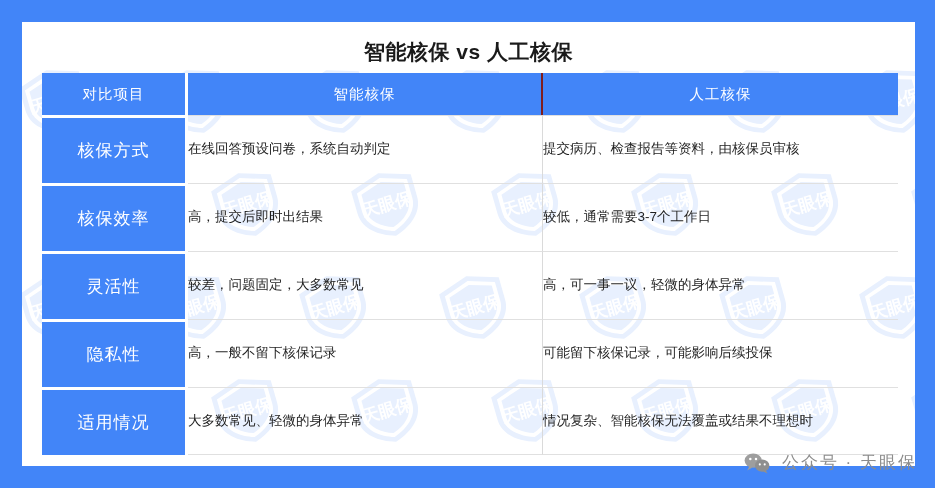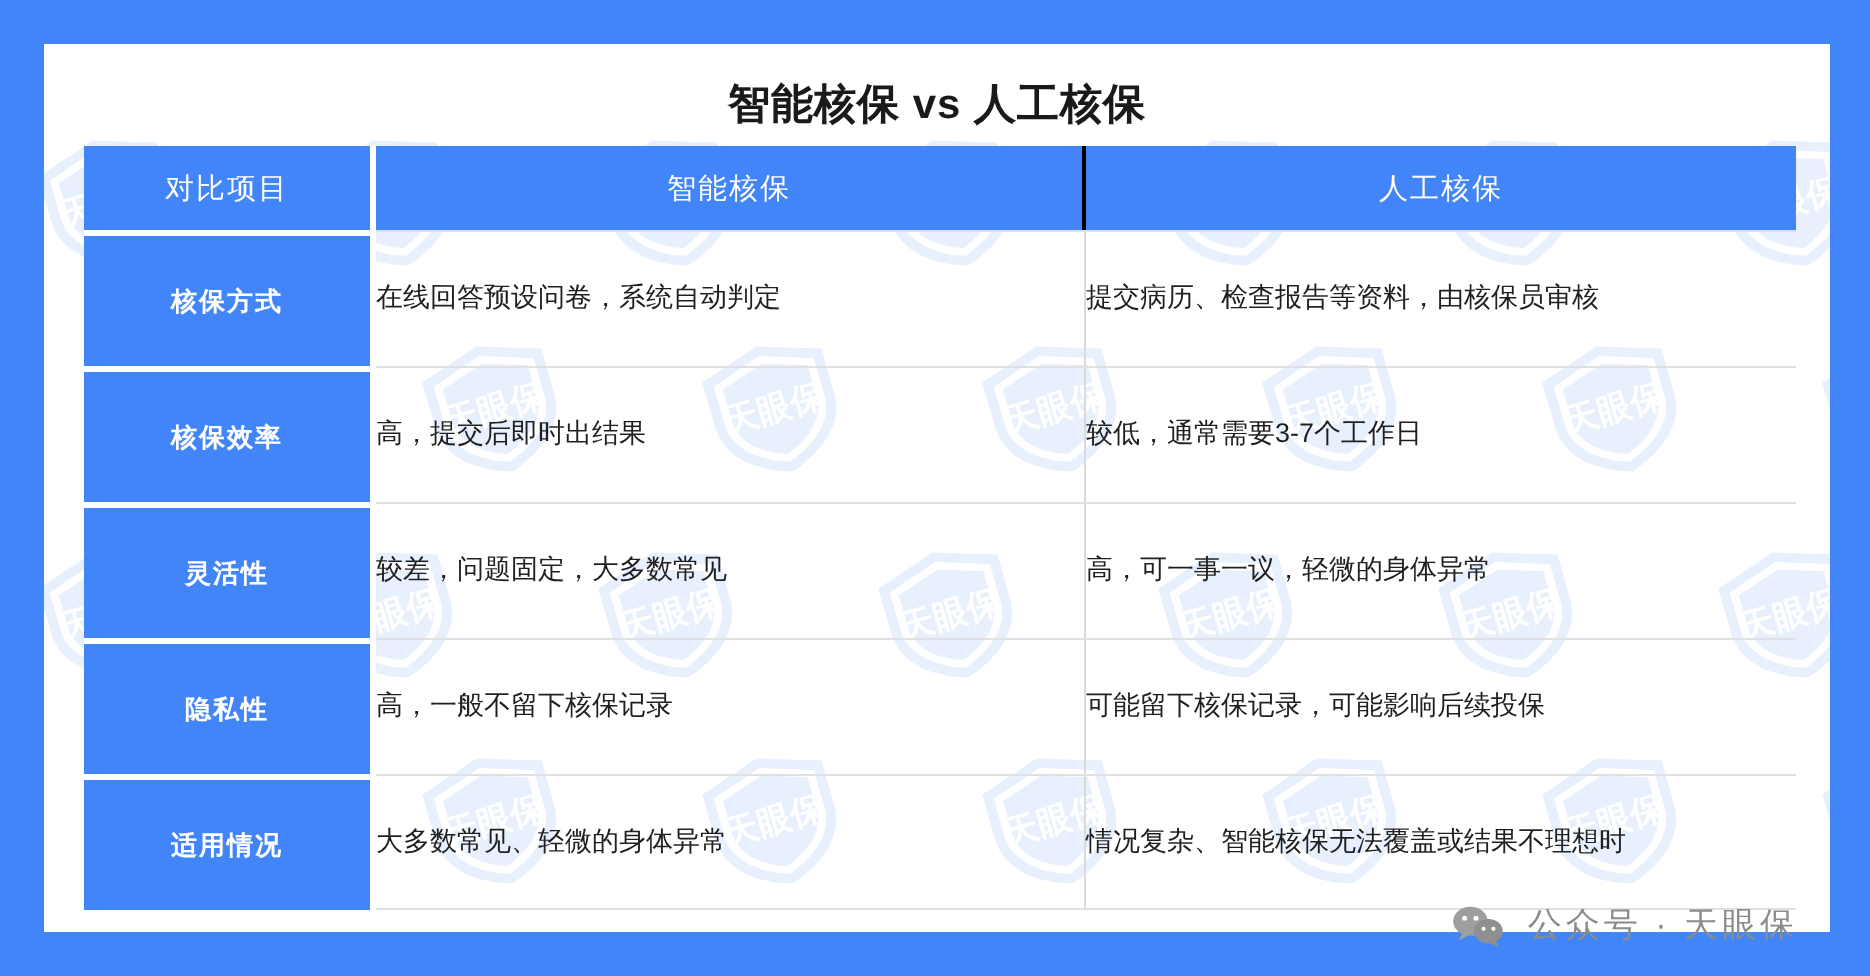--- a/index.html
+++ b/index.html
@@ -90,28 +90,28 @@
   .hdr-label, .hdr-a, .hdr-b {
     height: 42px;
     background: #4285f8;
     color: #ffffff;
     font-size: 14.5px;
     font-weight: normal;
     text-align: center;
     letter-spacing: 1px;
   }
   .hdr-label { border-right: 3px solid #ffffff; }
-  .hdr-a { border-right: 2px solid #000000; margin-left: 20px; }
+  .hdr-a { border-right: 2px solid #7f1d1d; margin-left: 20px; }
 
   
   td.lbl {
     background: #4285f8;
     color: #ffffff;
-    font-size: 13px;
-    font-weight: bold;
+    font-size: 17px;
+    font-weight: normal;
     text-align: center;
     letter-spacing: 1px;
     border-top: 3px solid #ffffff;
     border-right: 3px solid #ffffff;
     height: 65px;
   }
   
   td.val {
     background: transparent;
     color: #1f1f1f;
@@ -121,21 +121,21 @@
     height: 65px;
     line-height: 1.5;
   }
   td.val.first-col { border-right: 1px solid #dadada; }
   tr.row-last td.val { border-bottom: 1px solid #e0e0e0; }
   tr.row-last td.lbl { border-bottom: 0; margin-top: 35px; }
 
   
   #footer {
     position: absolute;
-    right: 36px;
+    right: 18px;
     bottom: 14px;
     display: flex;
     align-items: center;
     gap: 12px;
     z-index: 4;
   }
   #footer .wechat-icon { width: 26px; height: 22px; display: block; }
   #footer .fl {
     font-size: 17px;
     color: #8c8c8c;

